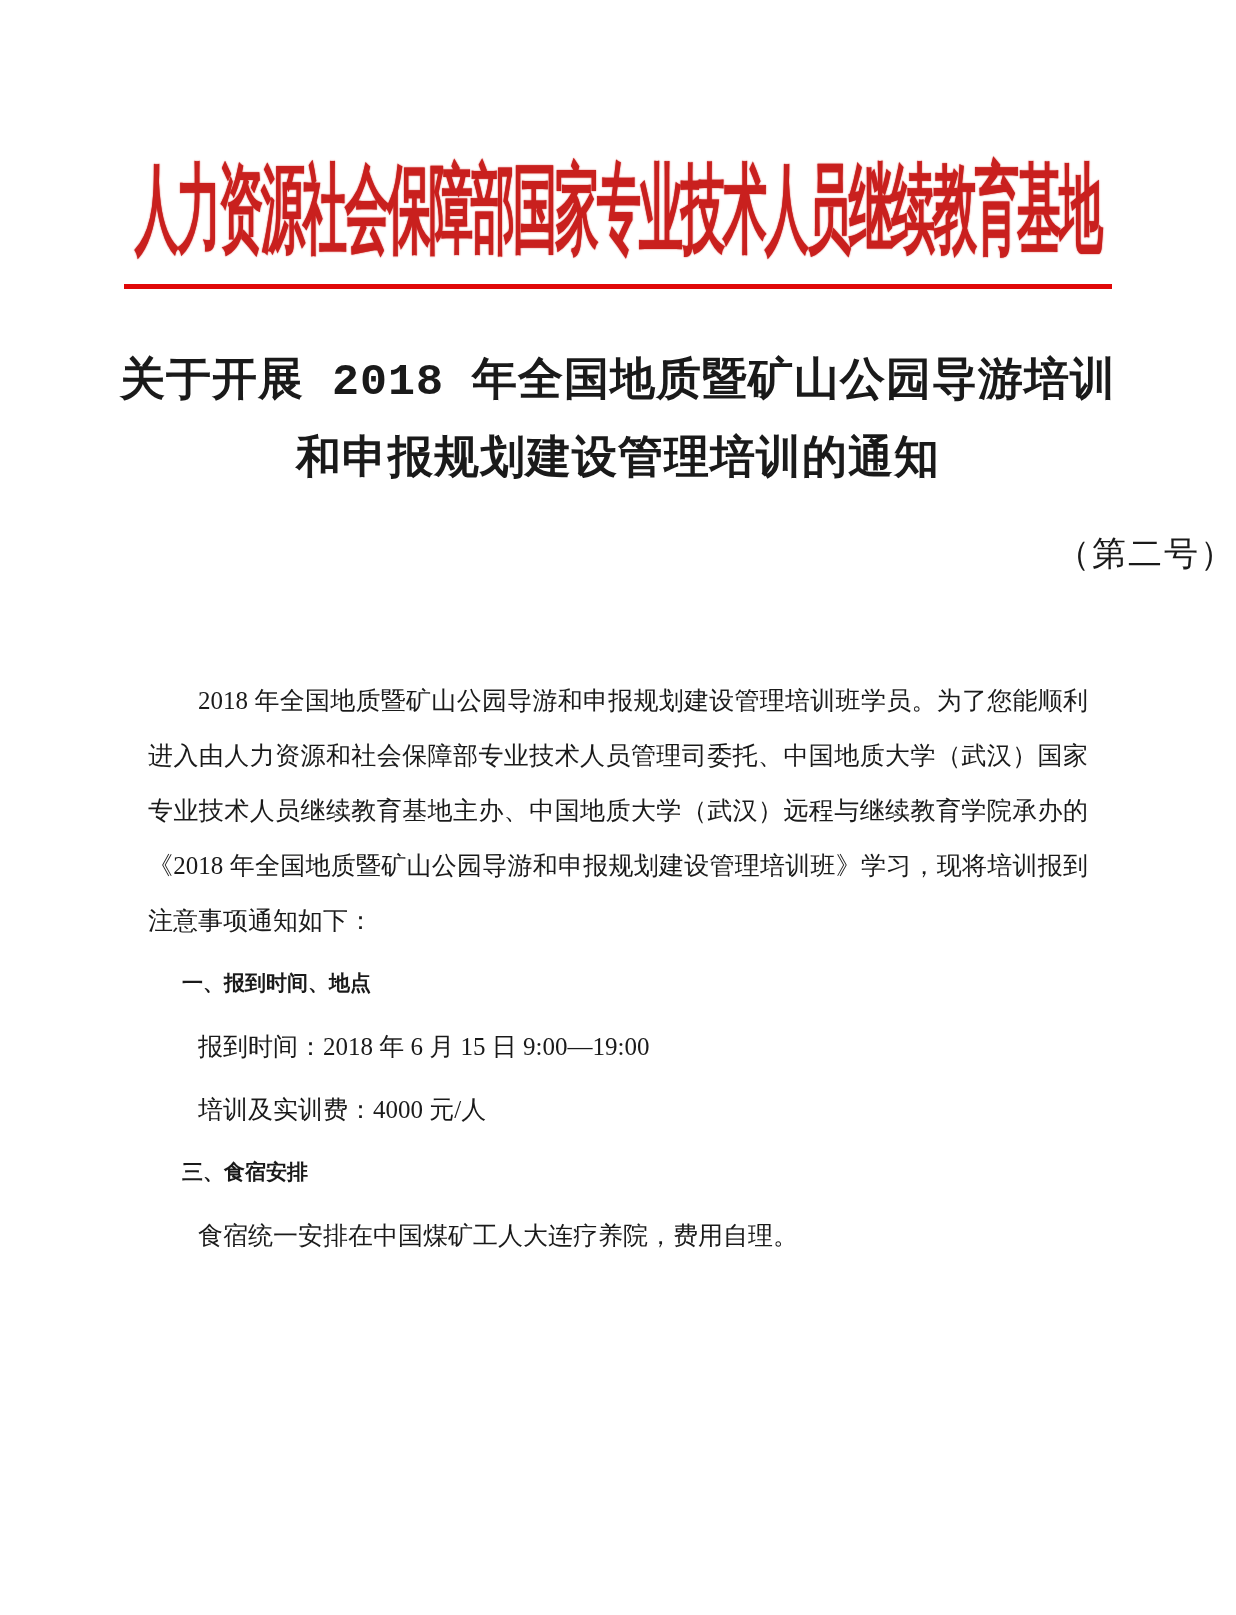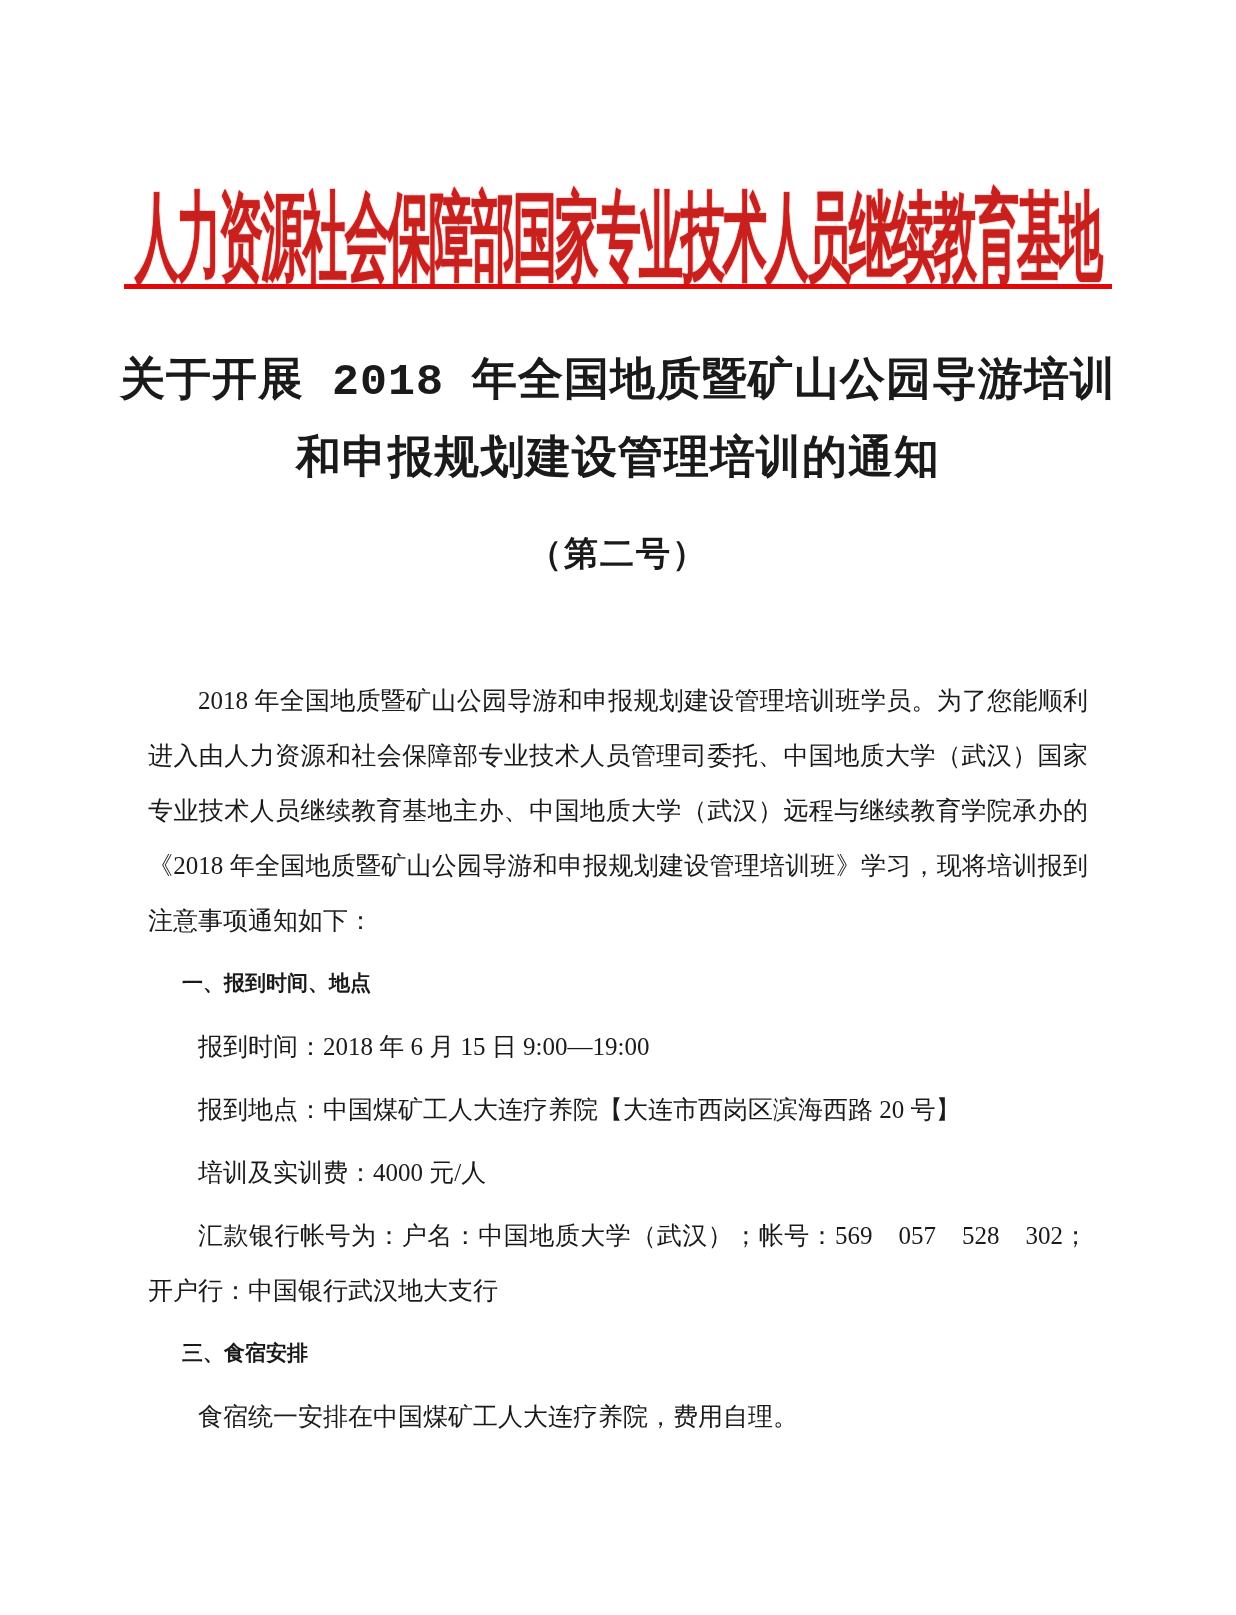--- a/index.html
+++ b/index.html
@@ -18,21 +18,21 @@
     color: var(--ink);
   }
   .banner {
     position: absolute;
     top: 163px;
     left: 0;
     width: 100%;
     height: 100px;
     display: flex;
     justify-content: center;
-    align-items: center;
+    align-items: flex-start;
     pointer-events: none;
   }
   .banner-text {
     font-family: "Liberation Serif", "DejaVu Serif", serif;
     font-weight: bold;
     font-size: 44px;
     line-height: 44px;
     letter-spacing: -2px;
     white-space: nowrap;
     color: var(--banner-red);
@@ -58,22 +58,22 @@
     font-size: 45px;
     line-height: 78px;
     letter-spacing: 1px;
   }
   .title-line { display: block; white-space: nowrap; }
   .subtitle {
     position: absolute;
     top: 524px;
     left: 0;
     width: 100%;
-    text-align: center;
-    font-weight: bold;
+    text-align: right;
+    font-weight: normal;
     font-size: 34px;
     line-height: 60px;
     letter-spacing: 2px;
   }
   .doc-body {
     position: absolute;
     top: 665px;
     left: 140px;
     width: 956px;
     font-size: 25px;
@@ -112,27 +112,25 @@
   <div class="subtitle">（第二号）</div>
 
   <div class="doc-body">
 
     <p class="para">2018 年全国地质暨矿山公园导游和申报规划建设管理培训班学员。为了您能顺利进入由人力资源和社会保障部专业技术人员管理司委托、中国地质大学（武汉）国家专业技术人员继续教育基地主办、中国地质大学（武汉）远程与继续教育学院承办的《2018 年全国地质暨矿山公园导游和申报规划建设管理培训班》学习，现将培训报到注意事项通知如下：</p>
 
     <p class="section-heading">一、报到时间、地点</p>
 
     <p class="para">报到时间：2018 年 6 月 15 日 9:00—19:00</p>
 
-    <p class="para">报到地点：中国煤矿工人大连疗养院【大连市西岗区滨海西路 20 号】</p>
 
 
     <p class="para">培训及实训费：4000 元/人</p>
 
 
-    <p class="para">汇款银行帐号为：户名：中国地质大学（武汉）；帐号：569　057　528　302；开户行：中国银行武汉地大支行</p>
 
     <p class="section-heading">三、食宿安排</p>
 
     <p class="para">食宿统一安排在中国煤矿工人大连疗养院，费用自理。</p>
 
   </div>
 
 </div>
 
 </body></html>

